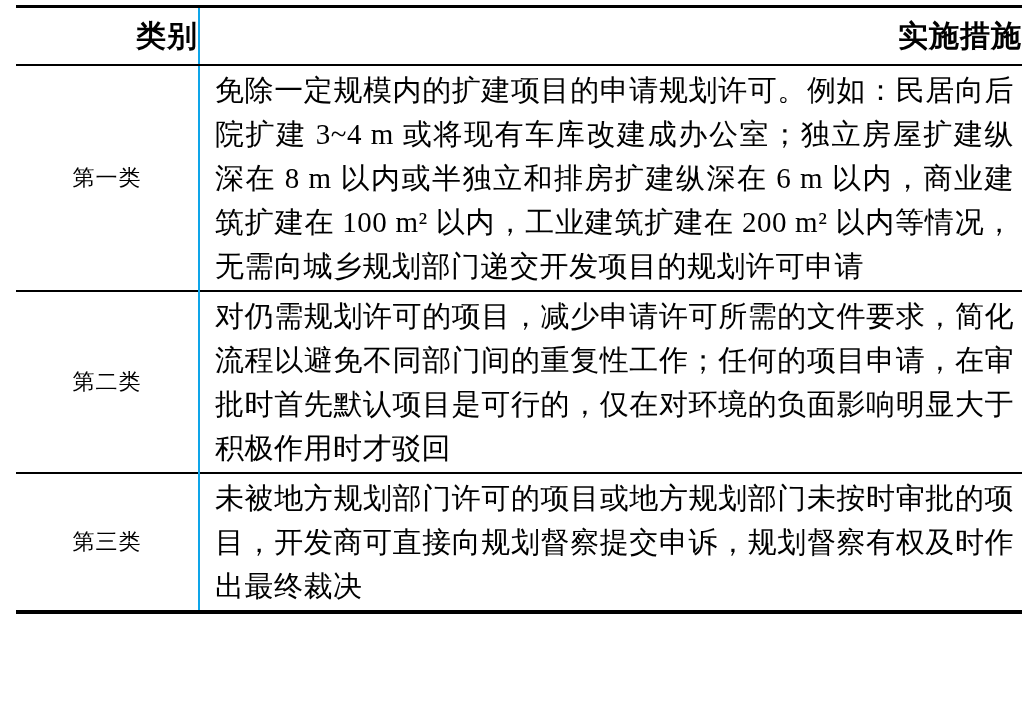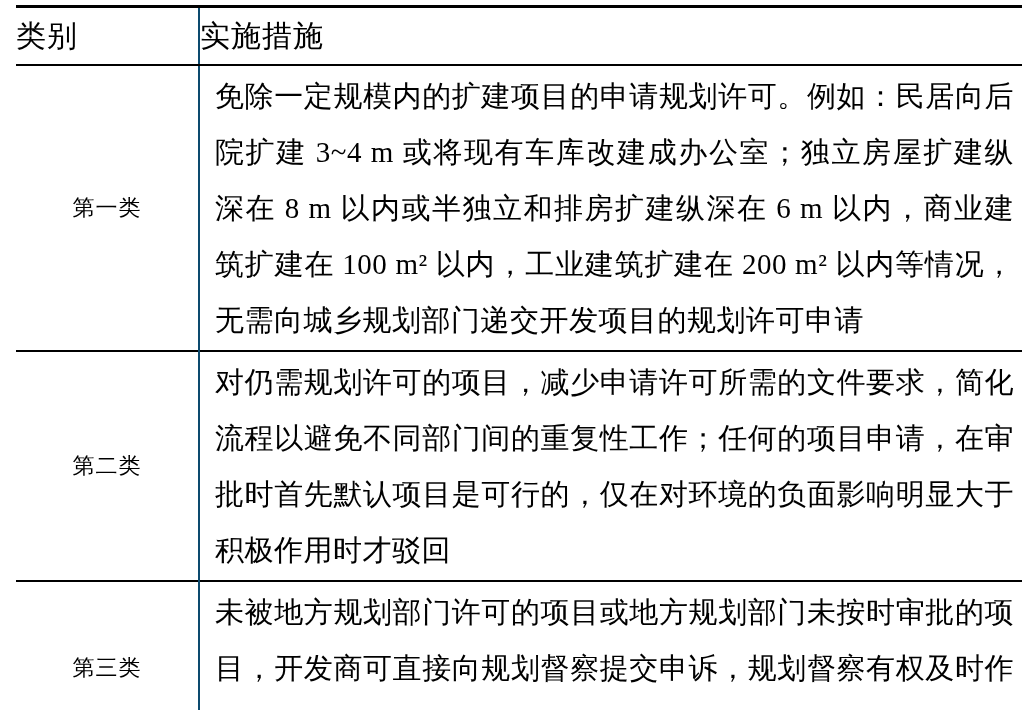--- a/index.html
+++ b/index.html
@@ -26,42 +26,42 @@
     border-collapse: collapse;
     border-top: 3px solid #000000;
     border-bottom: 4px solid #000000;
   }
   table.doc-table col.col-category { width: 183px; }
   th, td {
     border: none;
     vertical-align: middle;
   }
   td.cell-divider, th.cell-divider {
-    border-left: 2px solid #0c4a6e;
+    border-left: 2px solid #0ea5e9;
   }
   thead th {
     border-bottom: 2px solid #000000;
-    font-weight: normal;
+    font-weight: bold;
     font-size: 30px;
-    text-align: left;
+    text-align: right;
     height: 56px;
     padding: 0;
     letter-spacing: 1px;
   }
   tbody tr { border-bottom: 2px solid #000000; }
   tbody tr:last-child { border-bottom: none; }
   td.category-cell {
     text-align: center;
     font-size: 22px;
     letter-spacing: 1px;
     padding: 0;
   }
   td.measure-cell {
     font-size: 29px;
-    line-height: 56px;
+    line-height: 44px;
     text-align: justify;
     text-justify: inter-ideograph;
     padding: 2px 8px 2px 15px;
     letter-spacing: 0.5px;
   }
 </style>
 </head>
 <body>
 
 <div class="page">

